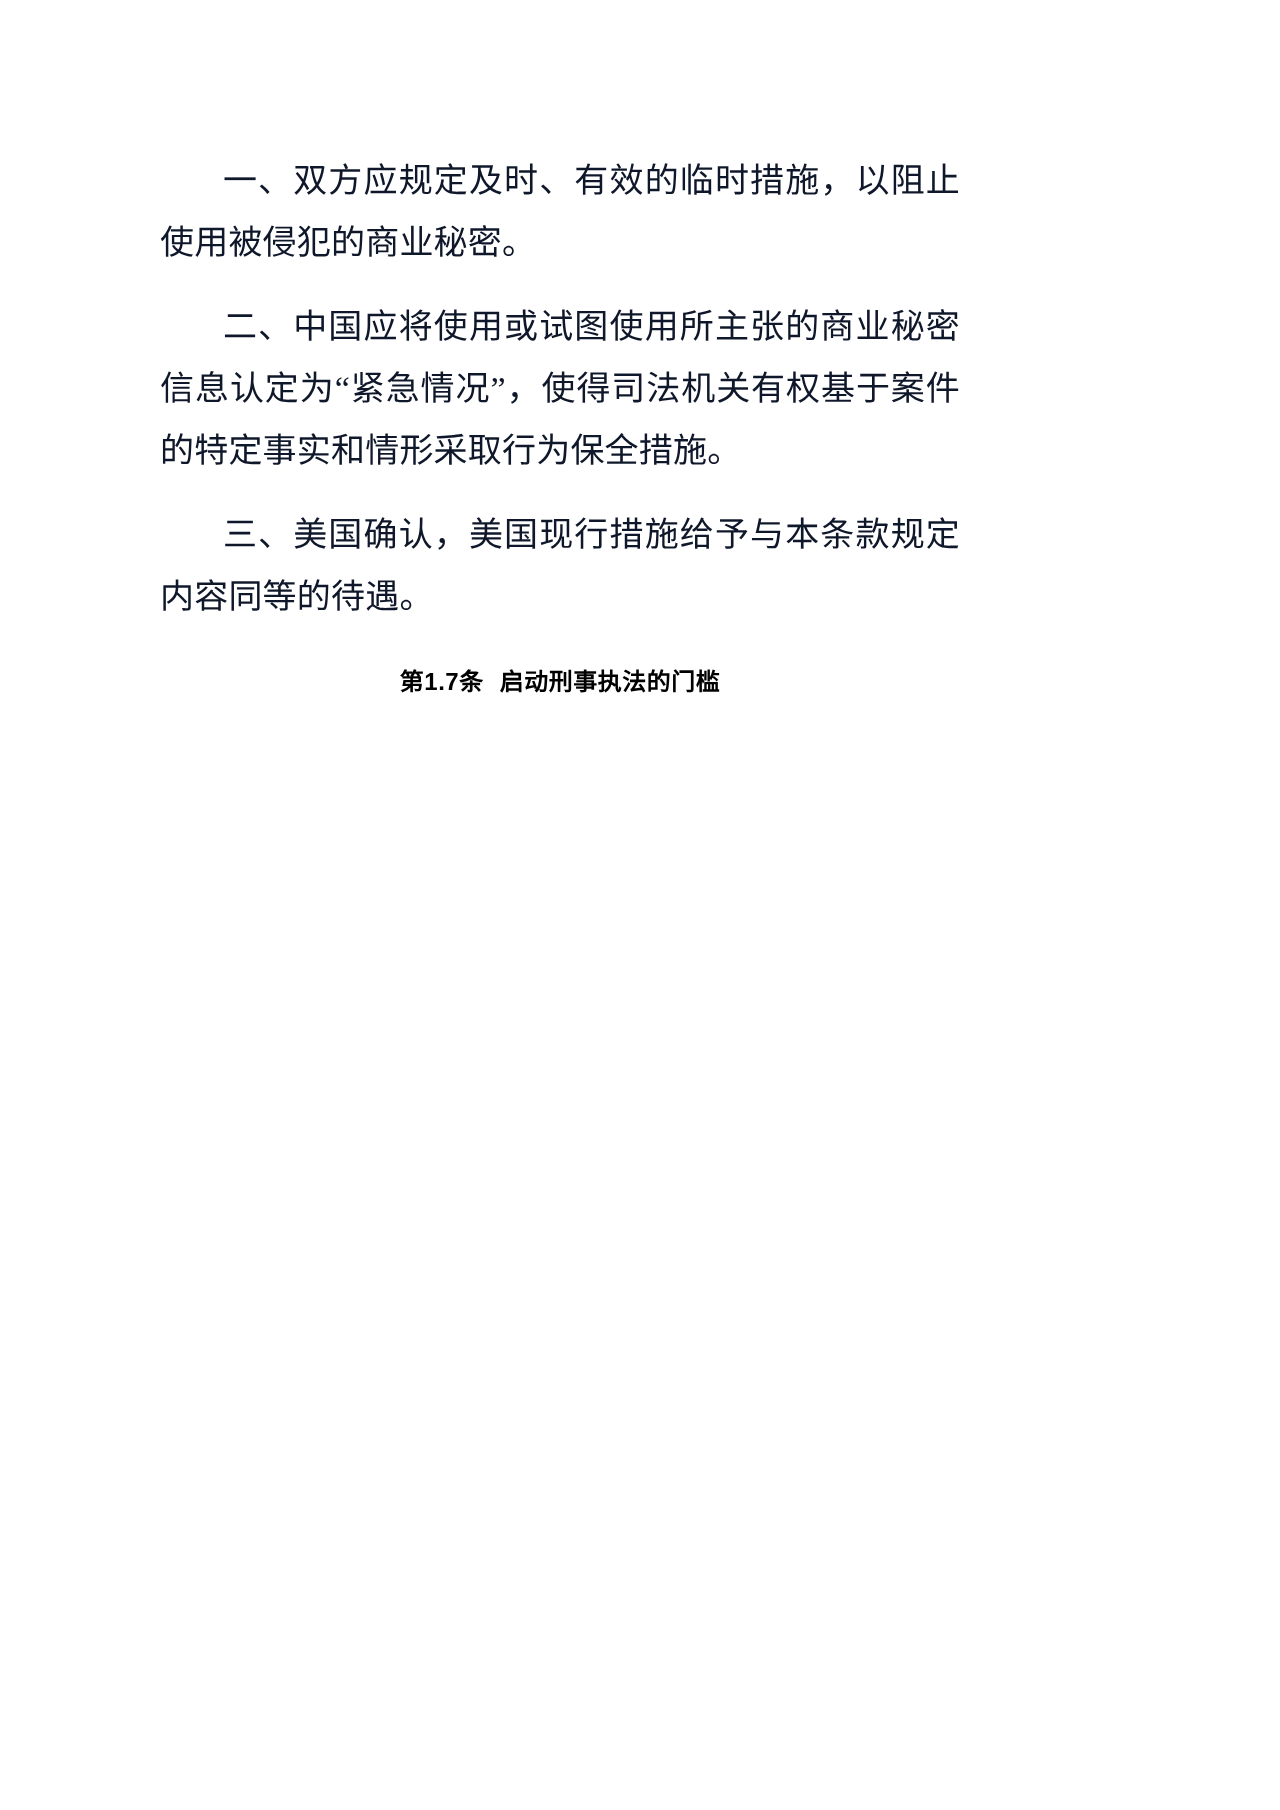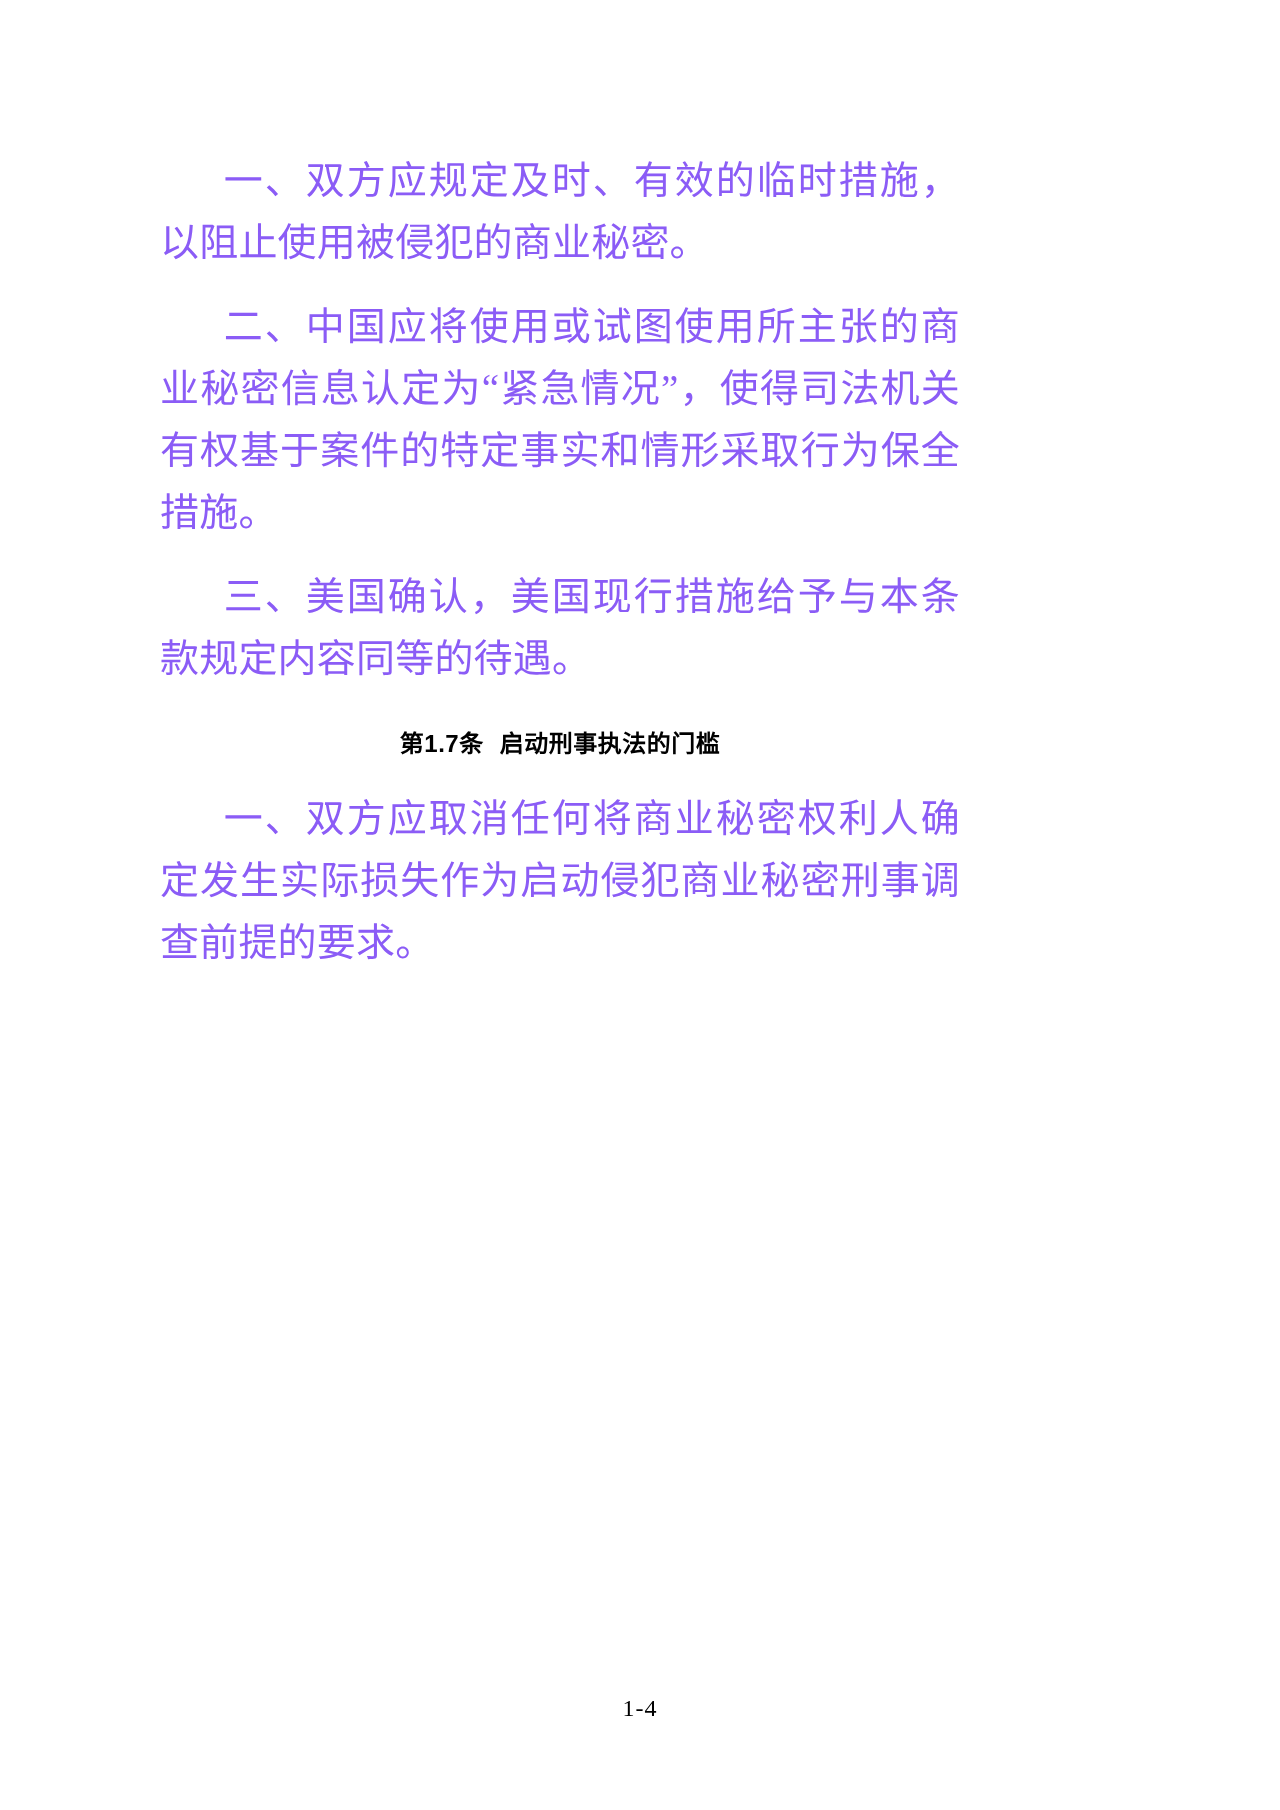--- a/index.html
+++ b/index.html
@@ -19,23 +19,23 @@
   }
   .content {
     position: absolute;
     left: 160px;
     top: 150px;
     width: 800px;
   }
   
   .para {
     font-family: "Liberation Serif", "DejaVu Serif", serif;
-    font-size: 39px;
+    font-size: 34px;
     line-height: 62px;
-    color: #8b5cf6;
+    color: #0f172a;
     text-align: justify;
     text-justify: inter-ideograph;
     text-indent: 0;
     margin: 0 0 22px 0;
     letter-spacing: 0.2px;
     font-weight: 500;
     -webkit-font-smoothing: none;
   }
   .para .ind {
     display: inline-block;
@@ -86,22 +86,20 @@
   <div class="content">
 
     <p class="para"><span class="ind"></span><span>一、双方应规定及时、有效的临时措施，以阻止使用被侵犯的商业秘密。</span></p>
 
     <p class="para"><span class="ind"></span><span>二、中国应将使用或试图使用所主张的商业秘密信息认定为“紧急情况”，使得司法机关有权基于案件的特定事实和情形采取行为保全措施。</span></p>
 
     <p class="para"><span class="ind"></span><span>三、美国确认，美国现行措施给予与本条款规定内容同等的待遇。</span></p>
 
     <h2 class="heading gap-before"><span class="num">第1.7条</span><span class="gap"></span><span>启动刑事执法的门槛</span></h2>
 
-    <p class="para"><span class="ind"></span><span>一、双方应取消任何将商业秘密权利人确定发生实际损失作为启动侵犯商业秘密刑事调查前提的要求。</span></p>
 
 
 
 
   </div>
 
-  <div class="footer">1-4</div>
 
 </div>
 
 </body></html>

